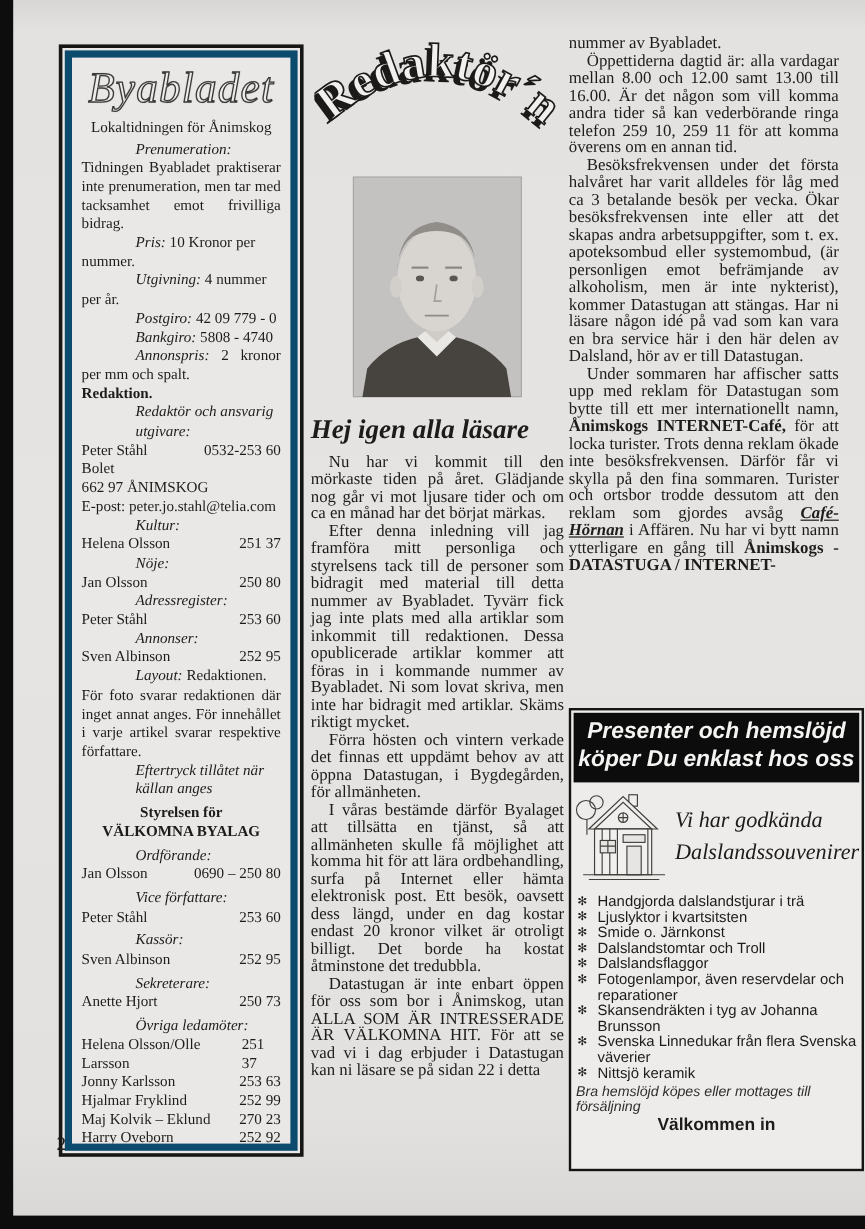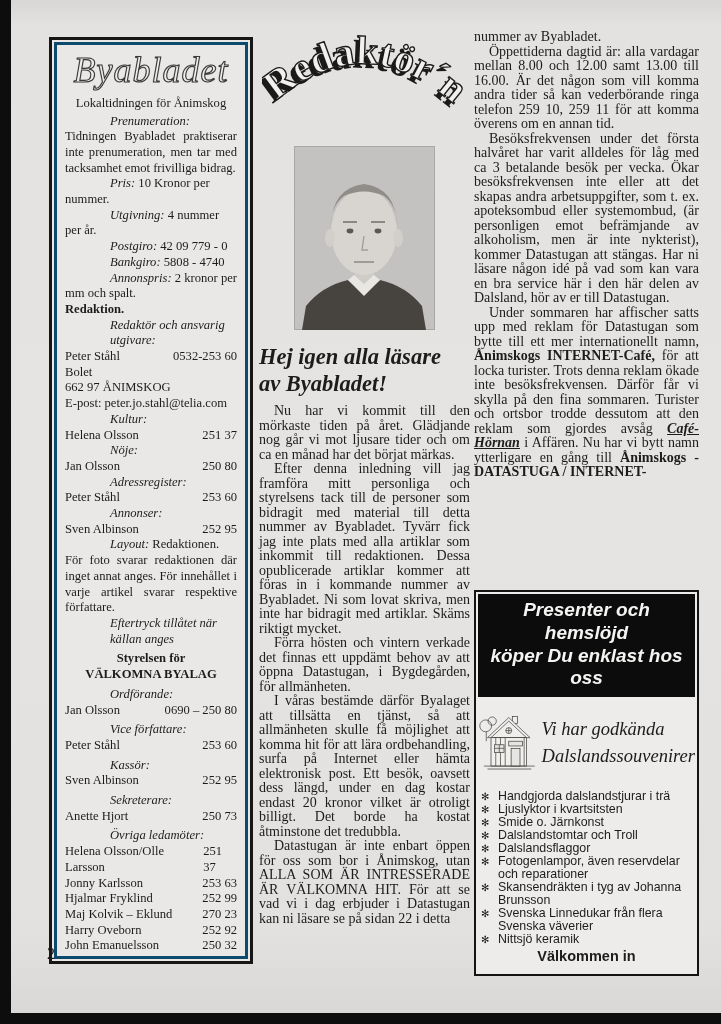--- a/index.html
+++ b/index.html
@@ -7,21 +7,21 @@
   body { background:#0d0d0d; font-family:"Liberation Serif", serif; color:#1d1c1a; }
   .paper {
     position:absolute; left:11px; top:0; width:710px; height:1013px;
     background:linear-gradient(180deg,#d8d7d5 0,#e3e2e0 26px,#e5e4e2 50%,#e2e1df 92%,#d9d8d6 100%);
     overflow:hidden;
   }
   .page-number { position:absolute; left:36px; top:945px; font-size:16px; }
 
   
   .mast-box { position:absolute; left:38px; top:37px; width:204px; height:927px; border:3px solid #161616; background:#e9e8e6; }
-  .mast-inner { position:absolute; inset:2px; border:3px solid #0c4a6e; padding:5px 8px 3px; overflow:hidden; }
+  .mast-inner { position:absolute; inset:2px; border:6px solid #0c4a6e; padding:5px 8px 3px; overflow:hidden; }
   .mast { font-size:12.6px; line-height:15.7px; }
   .mast-title {
     font:italic 400 36px/1.05 "Liberation Serif", serif; text-align:center;
     color:#edecea; -webkit-text-stroke:1.1px #3a3a3a; text-shadow:0 0 1px #555;
     letter-spacing:1px; margin:2px 0 6px;
   }
   .mast-sub { text-align:center; margin-bottom:2px; }
   .just { text-align:justify; }
   .it { font-style:italic;margin-left:45px; }
   .b { font-weight:bold; }
@@ -35,21 +35,21 @@
   .photo-wrap { width:141px; margin:6px auto 0; display:block; }
   .article-title { font:italic 700 22.5px/1.18 "Liberation Serif", serif; margin:14px 0 7px; }
   .body-p { font-size:14px; line-height:14.5px; text-align:justify; text-indent:15px; }
   .noindent { text-indent:0; }
   .bi { font-weight:bold; font-style:italic;text-decoration:underline; }
 
   
   .right-col { position:absolute; left:463px; top:30px; width:225px; }
 
   
-  .ad-box { position:absolute; left:463px; top:590px; width:225px; height:386px; border:2px solid #141414; background:#edecea; overflow:hidden; }
+  .ad-box { position:absolute; left:463px; top:590px; width:246px; height:386px; border:2px solid #141414; background:#edecea; overflow:hidden; }
   .ad-header {
     margin:2px; background:#0c0c0c; color:#f4f4f2; text-align:center;
     font:italic 700 19px/1.2 "Liberation Sans", sans-serif; padding:5px 2px 7px;
   }
   .ad-souvenir { display:flex; align-items:center; height:88px; padding:0 2px; }
   .ad-tagline { font:italic 400 18.5px/1.45 "Liberation Serif", serif; margin-left:2px; white-space:nowrap; }
   .ad-list { padding:3px 3px 1px 5px; font:12.4px/13px "Liberation Sans", sans-serif; }
   .ad-item { display:flex; }
   .ad-bullet { flex:none; width:17px; font-size:10px; line-height:13px; text-align:left; }
   .ad-note { font:italic 11.8px/13px "Liberation Sans", sans-serif; padding:1px 4px 0; color:#2e2d2b; }
@@ -181,21 +181,20 @@
       <line x1="77" y1="76" x2="91" y2="76" stroke="#8b8884" stroke-width="2"></line>
       <ellipse cx="56" cy="85" rx="3.4" ry="2.4" fill="#5a5753"></ellipse>
       <ellipse cx="84" cy="85" rx="3.4" ry="2.4" fill="#5a5753"></ellipse>
       <path d="M70 90 L68 104 L74 104" fill="none" stroke="#a29f9a" stroke-width="1.4"></path>
       <line x1="60" y1="116" x2="80" y2="116" stroke="#8f8c88" stroke-width="1.6"></line>
       <path d="M8 184 L12 160 Q28 140 54 134 L70 148 L86 134 Q112 140 128 160 L132 184 Z" fill="#47443f"></path>
       <path d="M54 134 L70 150 L86 134 L80 129 L70 138 L60 129 Z" fill="#e9e7e3"></path>
     </svg>
     <h2 class="article-title">
       <span>Hej igen alla läsare</span><br>
-      <span>av Byabladet!</span>
     </h2>
     <p class="body-p">Nu har vi kommit till den mörkaste tiden på året. Glädjande nog går vi mot ljusare tider och om ca en månad har det börjat märkas.</p>
     <p class="body-p">Efter denna inledning vill jag framföra mitt personliga och styrelsens tack till de personer som bidragit med material till detta nummer av Byabladet. Tyvärr fick jag inte plats med alla artiklar som inkommit till redaktionen. Dessa opublicerade artiklar kommer att föras in i kommande nummer av Byabladet. Ni som lovat skriva, men inte har bidragit med artiklar. Skäms riktigt mycket.</p>
     <p class="body-p">Förra hösten och vintern verkade det finnas ett uppdämt behov av att öppna Datastugan, i Bygdegården, för allmänheten.</p>
     <p class="body-p">I våras bestämde därför Byalaget att tillsätta en tjänst, så att allmänheten skulle få möjlighet att komma hit för att lära ordbehandling, surfa på Internet eller hämta elektronisk post. Ett besök, oavsett dess längd, under en dag kostar endast 20 kronor vilket är otroligt billigt. Det borde ha kostat åtminstone det tredubbla.</p>
     <p class="body-p">Datastugan är inte enbart öppen för oss som bor i Ånimskog, utan ALLA SOM ÄR INTRESSERADE ÄR VÄLKOMNA HIT. För att se vad vi i dag erbjuder i Datastugan kan ni läsare se på sidan 22 i detta</p>
   </div>
 
   <div class="right-col">
     <p class="body-p noindent">nummer av Byabladet.</p>
@@ -269,18 +268,19 @@
         </div>
       <div class="ad-item">
           <span class="ad-bullet">✻</span>
           <span>Svenska Linnedukar från flera Svenska väverier</span>
         </div>
       <div class="ad-item">
           <span class="ad-bullet">✻</span>
           <span>Nittsjö keramik</span>
         </div>
     </div>
+    <div class="ad-note">Bra hemslöjd köpes eller mottages till försäljning</div>
     <div class="ad-welcome">Välkommen in</div>
 
   </div>
 
   <div class="page-number">2</div>
 </div>
 
 </body></html>

